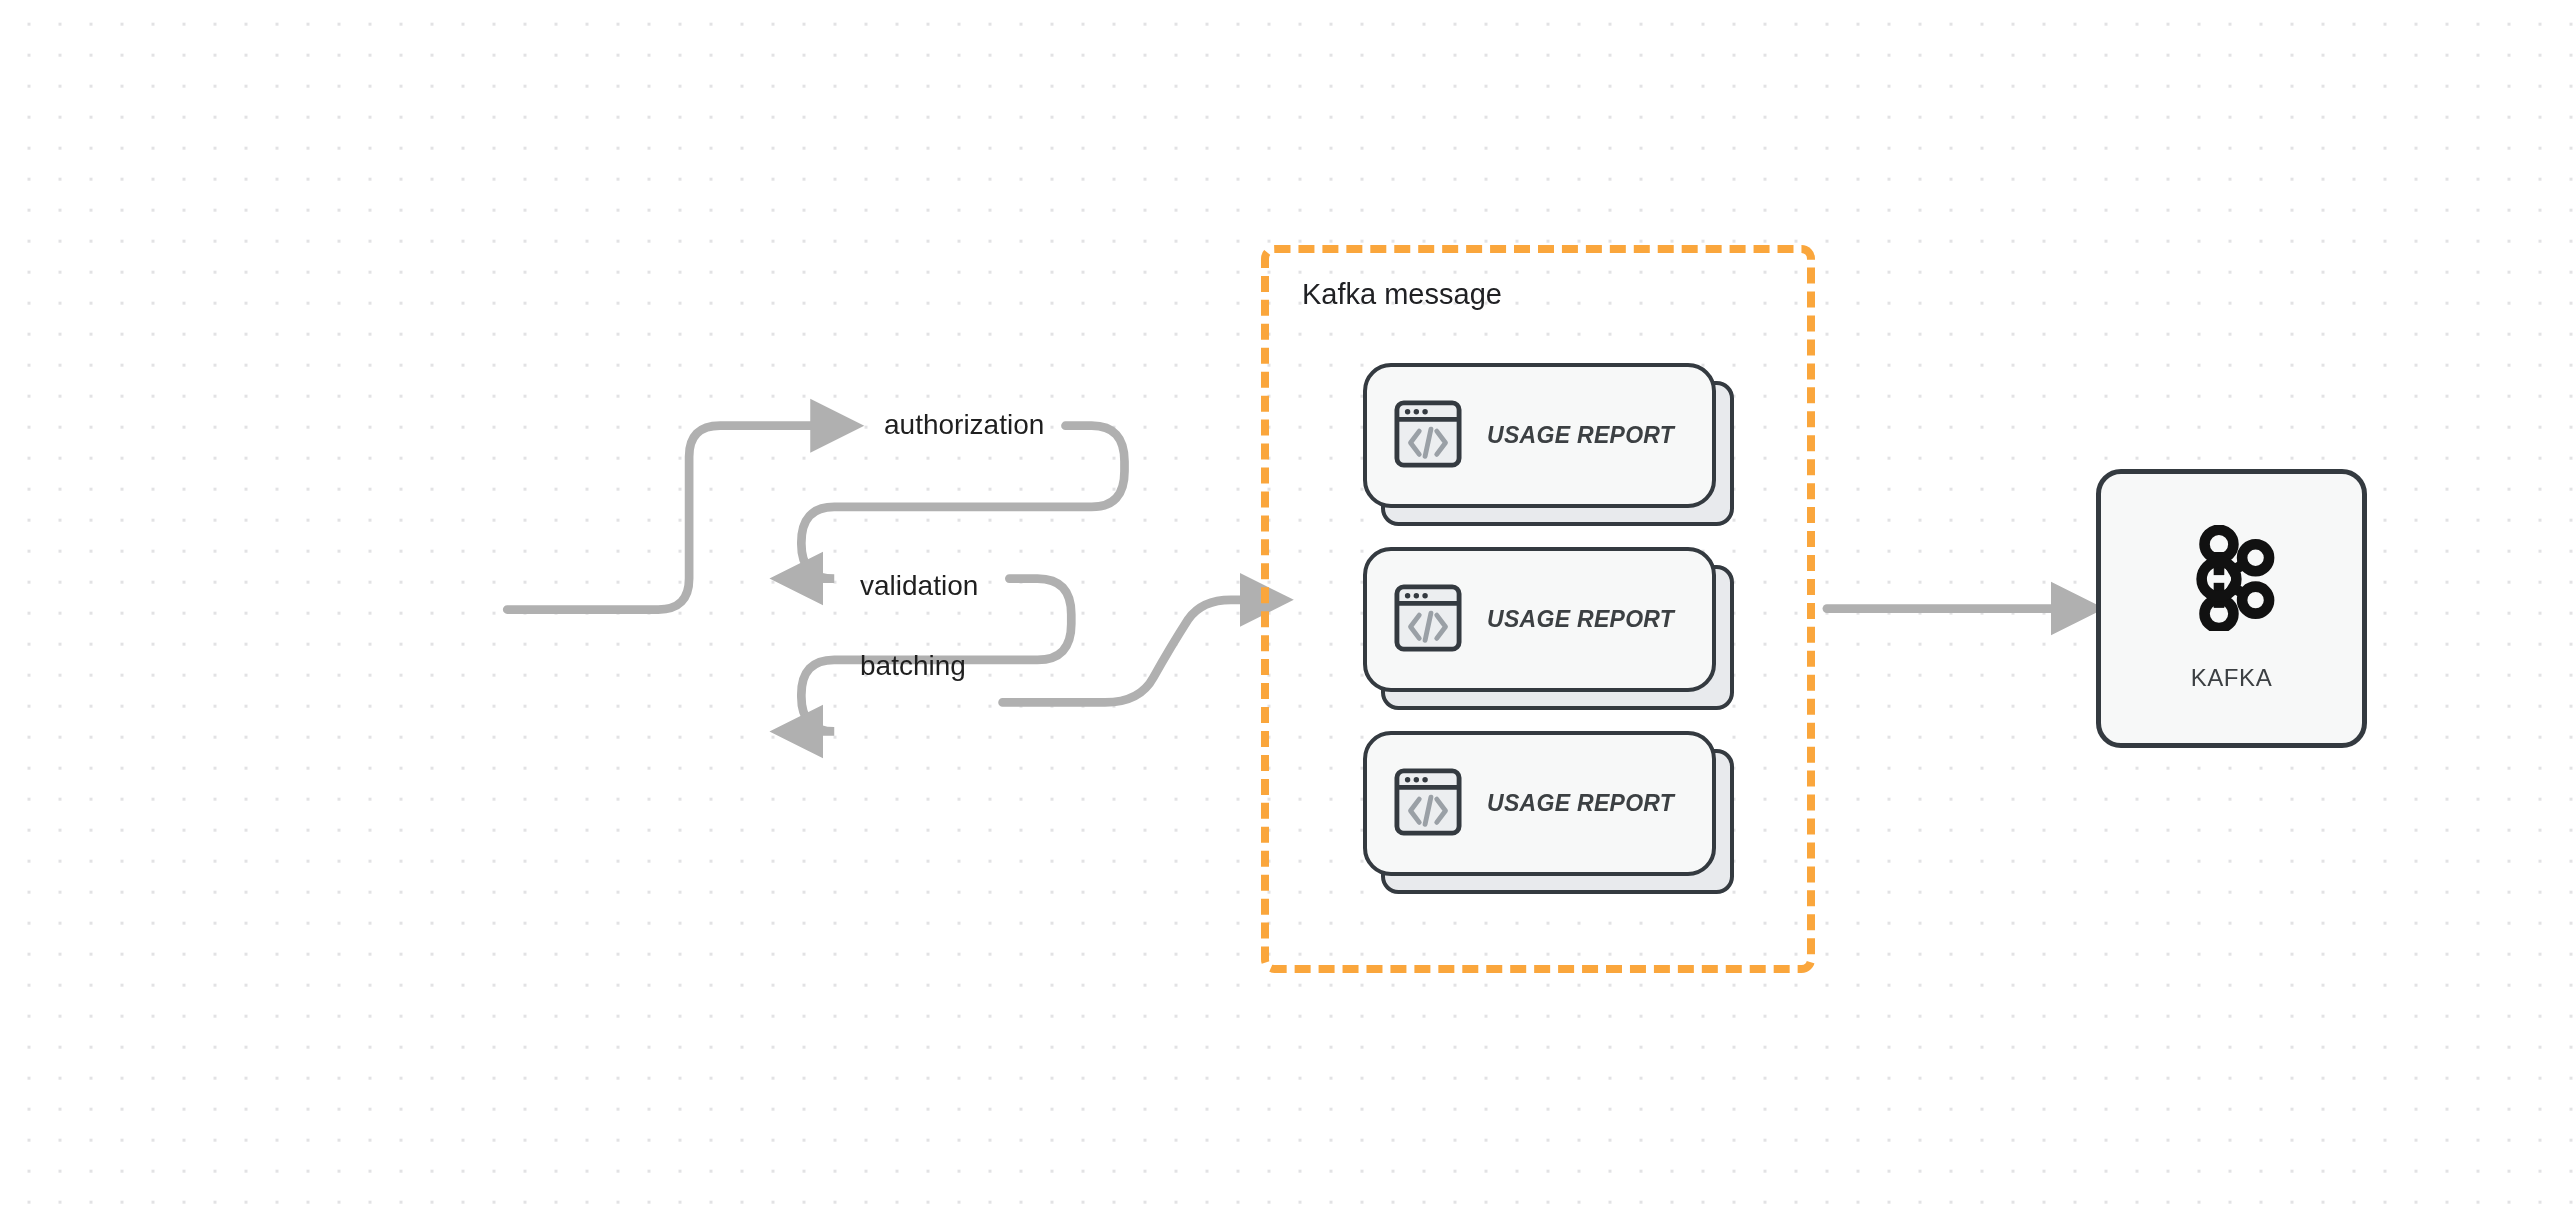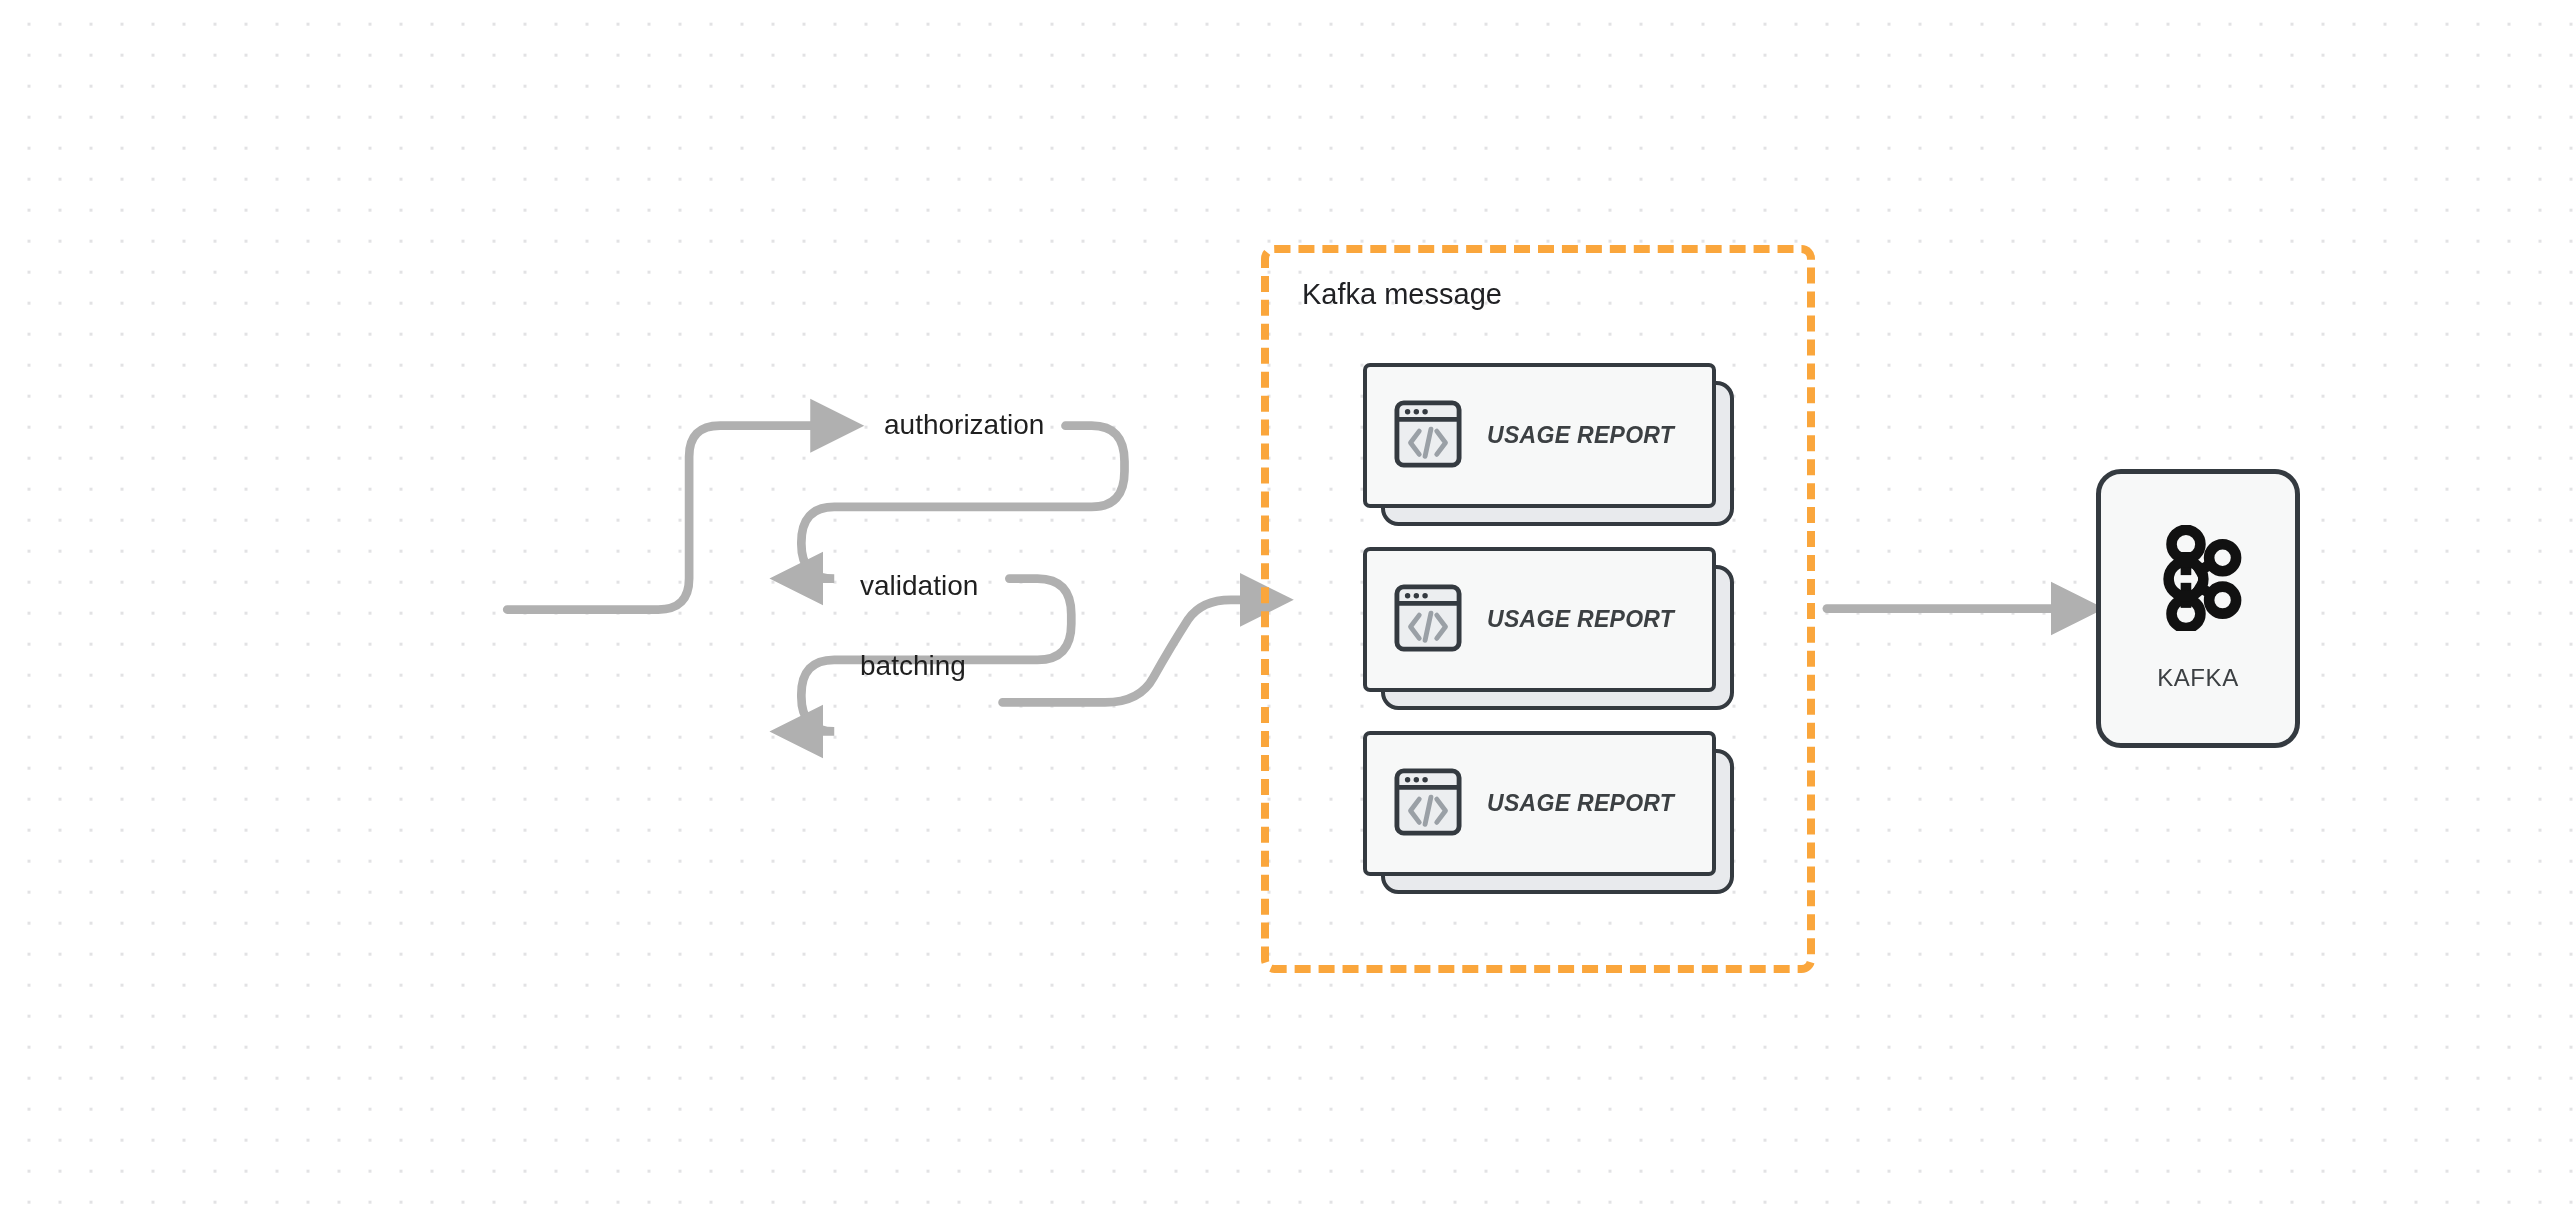--- a/index.html
+++ b/index.html
@@ -47,21 +47,21 @@
     top: 496px;
     width: 250px;
     height: 221px;
   }
   #usage-service-node .node-label { margin-top: 21px; }
 
   
   #kafka-node {
     left: 2096px;
     top: 469px;
-    width: 204px;
+    width: 271px;
     height: 279px;
   }
   #kafka-node .node-label { margin-top: 29px; }
 
   
   #kafka-message-group {
     position: absolute;
     left: 1261px;
     top: 245px;
     width: 554px;
@@ -99,21 +99,21 @@
     box-sizing: border-box;
   }
   .report-card-front {
     position: absolute;
     left: 0;
     top: 0;
     width: 353px;
     height: 145px;
     background: #f7f8f8;
     border: 4.8px solid #343a40;
-    border-radius: 7px;
+    border-radius: 28px;
     box-sizing: border-box;
     display: flex;
     align-items: center;
   }
   .report-icon {
     margin-left: 27px;
     flex: 0 0 auto;
   }
   .report-label {
     margin-left: 25px;

